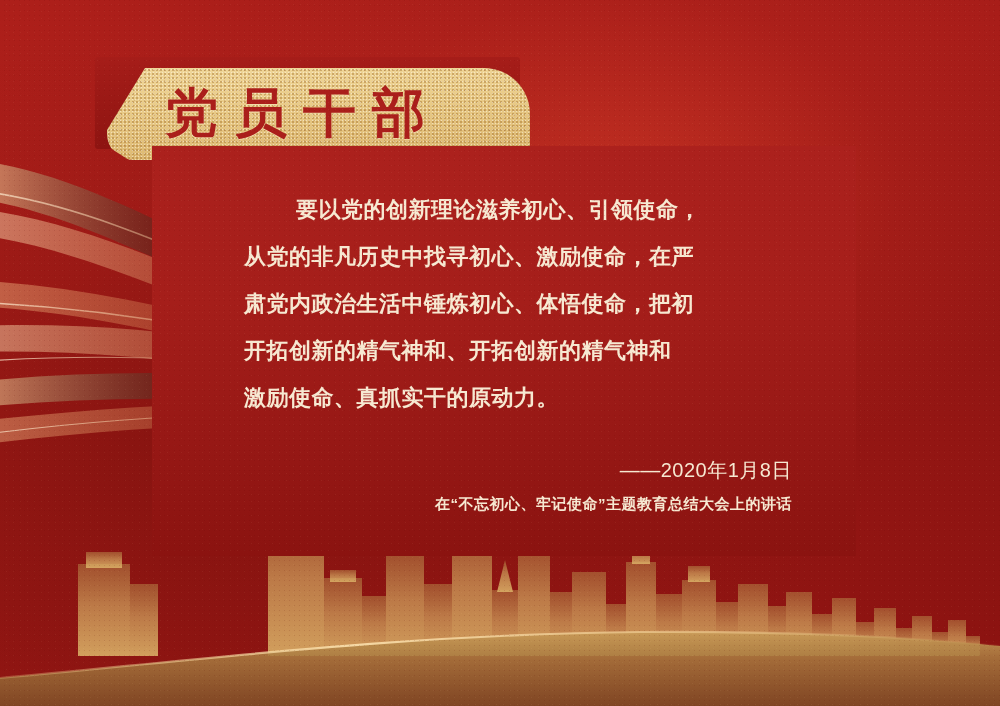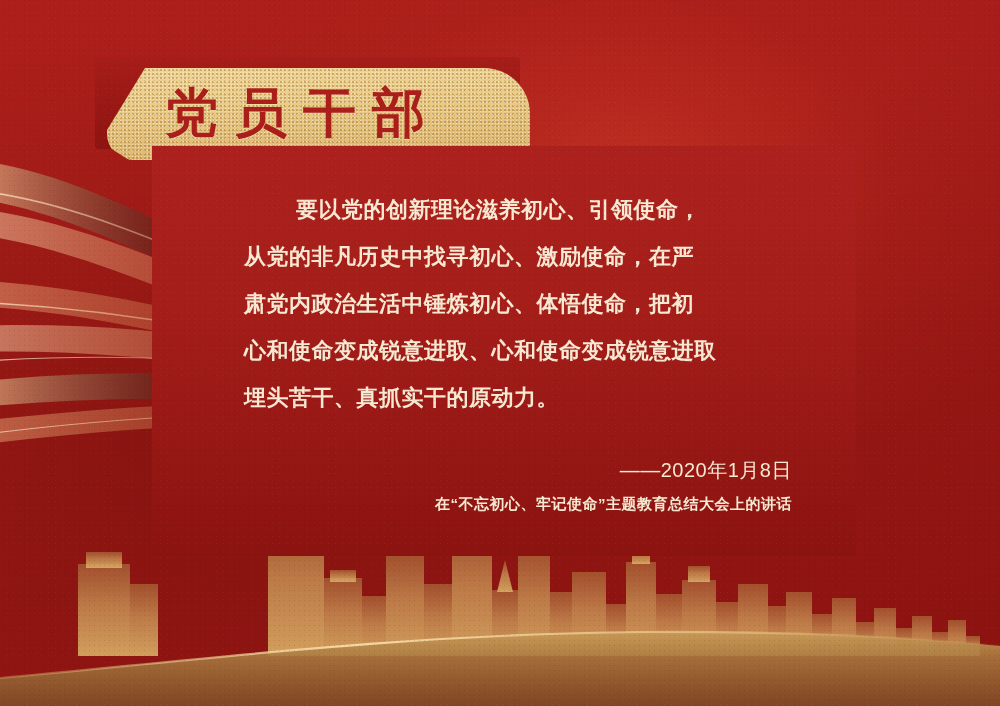--- a/index.html
+++ b/index.html
@@ -225,22 +225,22 @@
     <div class="banner-fold"></div>
     <div class="banner-gold"></div>
     <div class="banner-title">党员干部</div>
   </div>
 
   <div class="card">
     <div class="card-inner">
       <div class="quote-line indent">要以党的创新理论滋养初心、引领使命，</div>
       <div class="quote-line">从党的非凡历史中找寻初心、激励使命，在严</div>
       <div class="quote-line">肃党内政治生活中锤炼初心、体悟使命，把初</div>
-      <div class="quote-line">心和使命变成锐意进取、心和使命变成锐意进取</div>
-      <div class="quote-line">埋头苦干、真抓实干的原动力。</div>
+      <div class="quote-line">开拓创新的精气神和、开拓创新的精气神和</div>
+      <div class="quote-line">激励使命、真抓实干的原动力。</div>
 
       <div class="attrib-date">——2020年1月8日</div>
       <div class="attrib-src">在“不忘初心、牢记使命”主题教育总结大会上的讲话</div>
     </div>
   </div>
 
   <div class="grain"></div>
 </div>
 
 </body></html>

